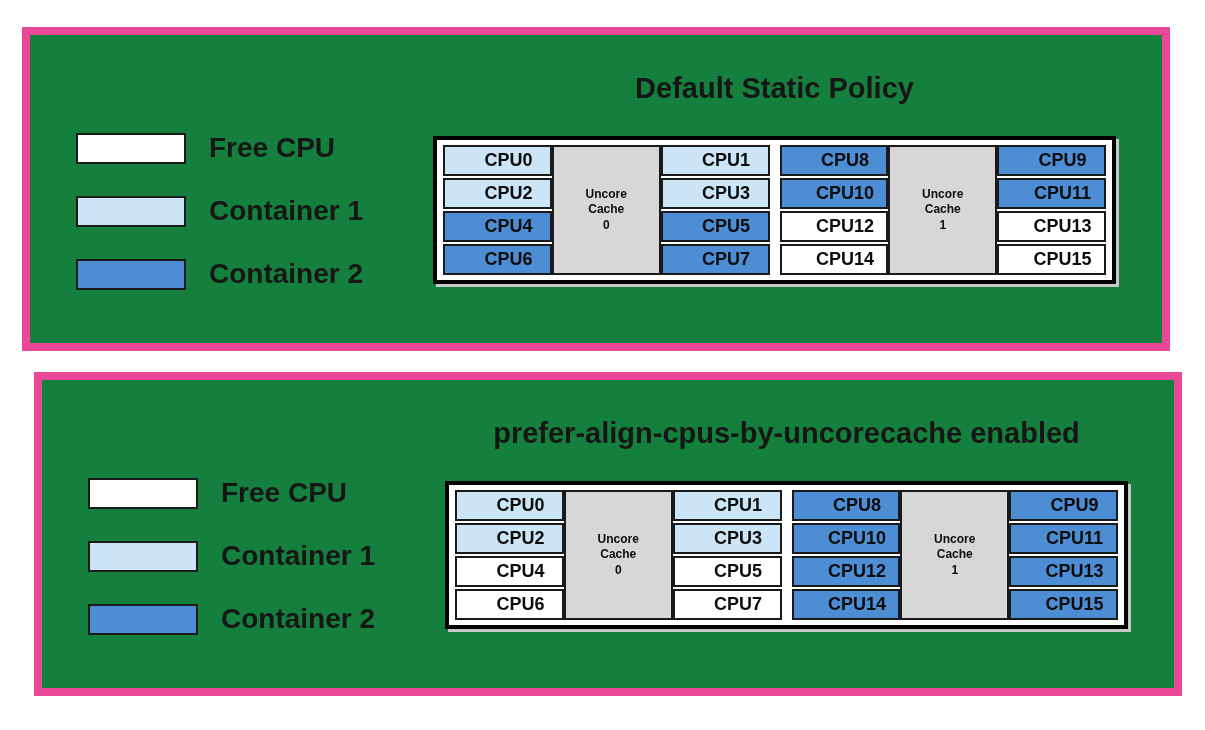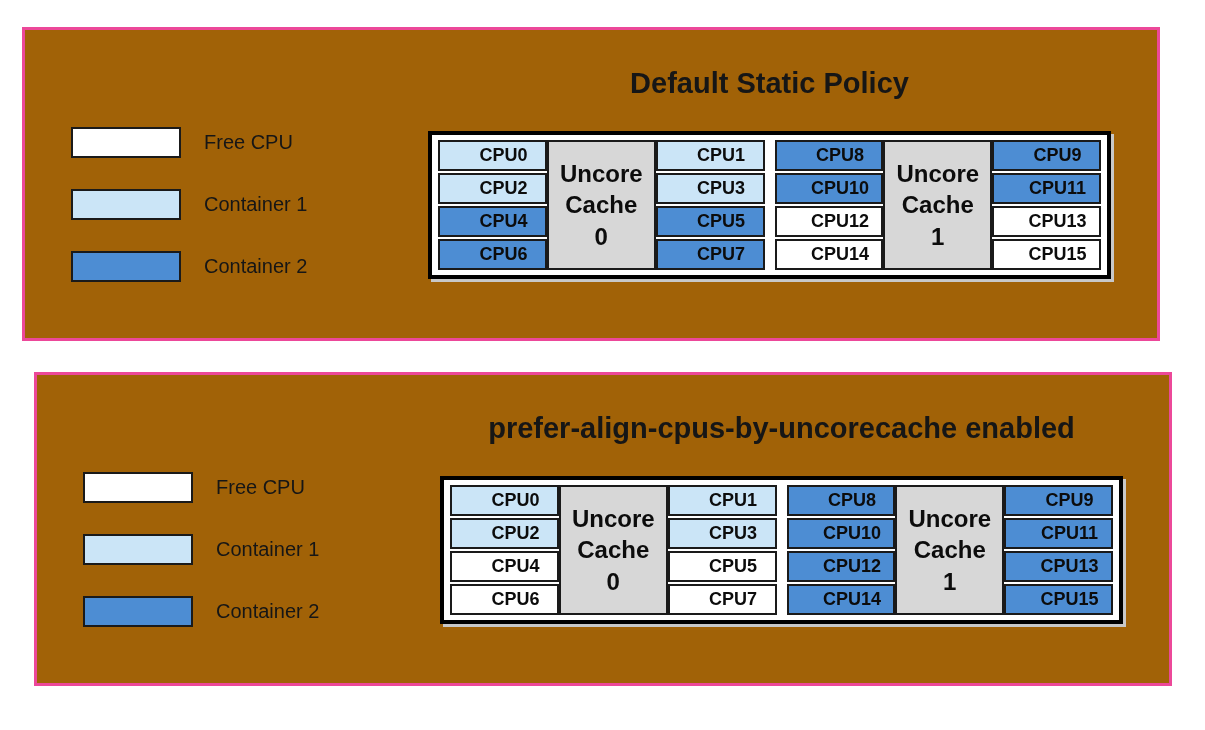--- a/index.html
+++ b/index.html
@@ -3,39 +3,39 @@
 <meta charset="utf-8">
 <style>
   html,body{margin:0;padding:0;background:#ffffff;}
   body{
     width:1205px;height:730px;position:relative;
     font-family:"Liberation Sans","DejaVu Sans",sans-serif;
     color:#111;
   }
   .panel{
     position:absolute;left:22px;width:1132px;height:308px;
-    border:3px solid #ec4899;background:#a16207;box-sizing:content-box;
+    border:8px solid #ec4899;background:#15803d;box-sizing:content-box;
   }
   .panel.p0{top:27px;}
   .panel.p1{top:372px;margin-left:12px;}
   .panel-title{
     position:absolute;left:403px;top:36px;width:683px;margin:0;
     text-align:center;font-size:29px;font-weight:bold;color:#161616;
     letter-spacing:0px;line-height:1.2;
   }
   .legend{
     position:absolute;left:46px;top:97px;
     display:flex;flex-direction:column;gap:31px;
   }
   .legend-row{display:flex;align-items:center;gap:23px;}
   .swatch{
     width:110px;height:31px;border:2px solid #1a1a1a;background:#fff;
     box-sizing:border-box;flex:0 0 auto;
   }
-  .legend-label{font-size:20px;font-weight:normal;white-space:nowrap;color:#161616;}
+  .legend-label{font-size:28px;font-weight:bold;white-space:nowrap;color:#161616;}
   .diagram{
     position:absolute;left:403px;top:101px;width:683px;height:148px;
     border:4px solid #000;box-sizing:border-box;background:#fff;
     box-shadow:3px 3px 0 #c8c8c8;
     display:flex;gap:10px;padding:5px 6px;
   }
   .cache-group{
     flex:1 1 0;display:grid;
     grid-template-columns:1fr 1fr 1fr;
     grid-template-rows:repeat(4,1fr);
@@ -45,21 +45,21 @@
     border:2px solid #1a1a1a;box-sizing:border-box;
     display:flex;align-items:center;justify-content:center;
     font-size:18px;font-weight:bold;color:#0c0c0c;
     overflow:hidden;
     padding-left:22px;
   }
   .cache-block{
     grid-column:2;grid-row:1/5;
     border:2px solid #1a1a1a;box-sizing:border-box;background:#d7d7d7;
     display:flex;align-items:center;justify-content:center;
-    text-align:center;font-size:24px;font-weight:bold;line-height:1.3;
+    text-align:center;font-size:12px;font-weight:bold;line-height:1.3;
     white-space:pre-line;color:#0c0c0c;
   }
 </style>
 </head>
 <body>
 
 <section class="panel p0">
   <h2 class="panel-title">Default Static Policy</h2>
   <div class="legend">
     <div class="legend-row">

